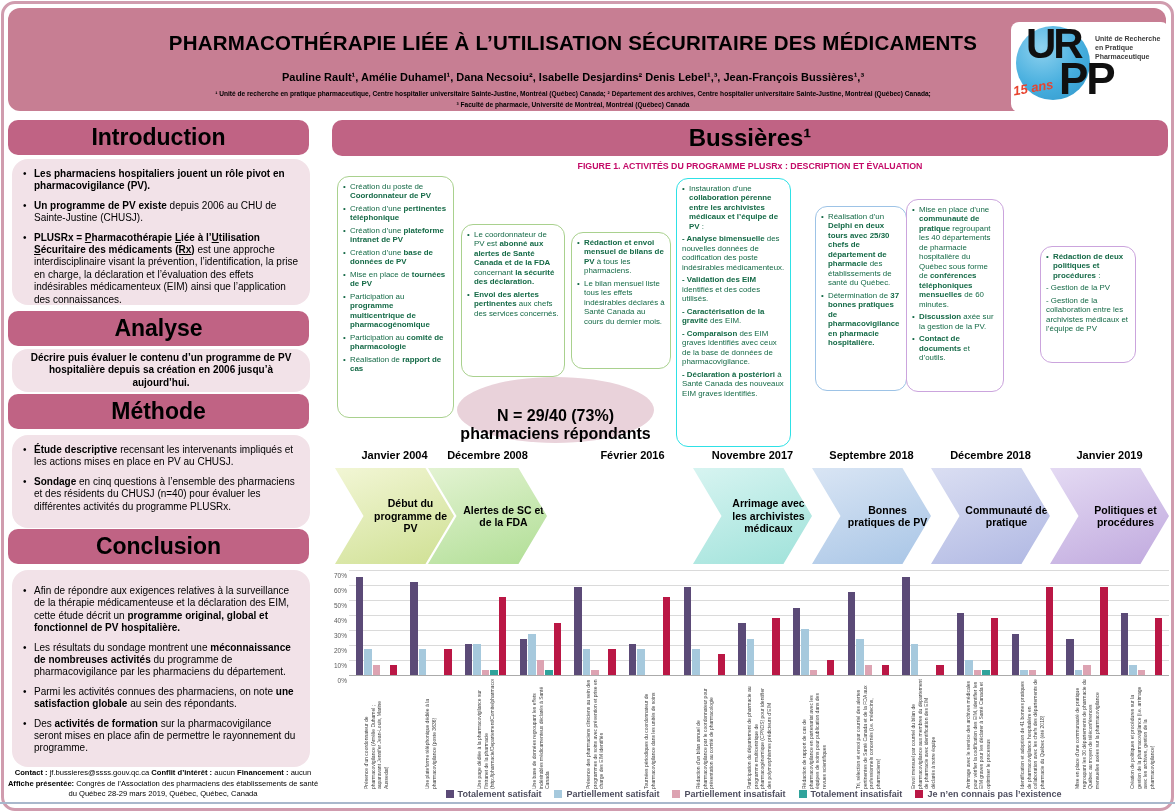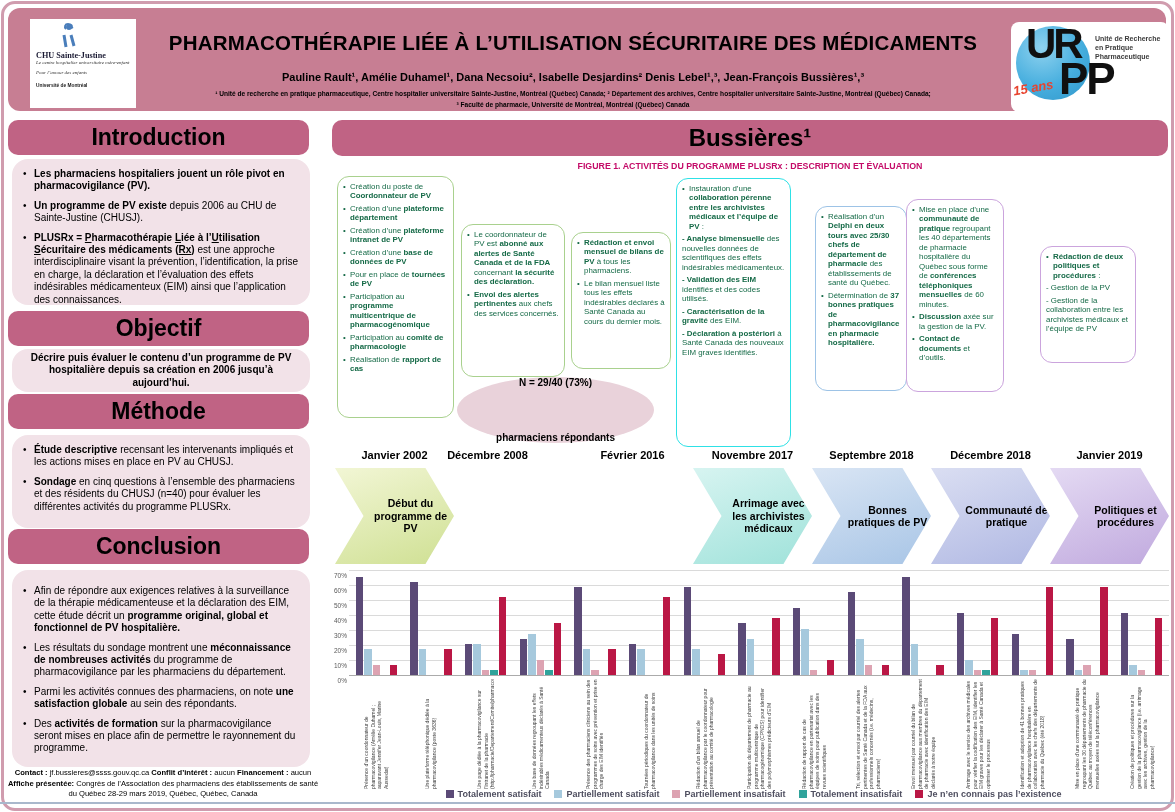--- a/index.html
+++ b/index.html
@@ -45,21 +45,21 @@
   .rbox{position:absolute;background:#fff;border-radius:12px;padding:5px;font-size:7.9px;line-height:1.2;color:#156a47;box-sizing:border-box;}
   .rbox .item{margin-bottom:3px}
   .rbox .marker{width:7px}
   #box1{left:337px;top:176px;width:117px;height:242px;border:1.5px solid #a9d18e;}
   #box2{left:461px;top:224px;width:104px;height:153px;border:1.5px solid #a9d18e;}
   #box3{left:571px;top:232px;width:100px;height:137px;border:1.5px solid #a9d18e;}
   #box4{left:676px;top:178px;width:115px;height:269px;border:1.5px solid #2ee1e6;}
   #box5{left:815px;top:206px;width:92px;height:185px;border:1.5px solid #9dc3e6;}
   #box6{left:906px;top:199px;width:98px;height:193px;border:1.5px solid #cba4dd;}
   #box7{left:1040px;top:246px;width:96px;height:117px;border:1.5px solid #cba4dd;}
-  .oval{position:absolute;left:457px;top:377px;width:197px;height:66px;background:#e9d2da;border-radius:50%;display:flex;flex-direction:column;justify-content:space-between;text-align:center;font-weight:bold;font-size:10px;}
+  .oval{position:absolute;left:457px;top:377px;width:197px;height:66px;background:#e9d2da;border-radius:50%;display:flex;flex-direction:column;justify-content:flex-end;text-align:center;font-weight:bold;font-size:16px;}
 
   
   .tl{position:absolute;top:449px;width:119px;height:118px;}
   .tl-date{text-align:center;font-size:11px;font-weight:bold;height:17px;}
   .chev{position:absolute;top:19px;left:0;width:119px;height:96px;display:flex;align-items:center;
         clip-path:polygon(0 0,76% 0,100% 50%,76% 100%,0 100%,24% 50%);
         filter:drop-shadow(1px 1px 1px rgba(110,110,110,.45));}
   .chev-label{width:100%;padding-left:32px;box-sizing:border-box;text-align:center;font-size:10.5px;font-weight:bold;line-height:1.18;}
   .tl1{left:335px}.tl2{left:428px}.tl3{left:573px}.tl4{left:693px}.tl5{left:812px}.tl6{left:931px}.tl7{left:1050px}
   .tl1 .chev{background:linear-gradient(160deg,#f2f6d5,#cfe093)}
@@ -86,31 +86,20 @@
   #legend{position:absolute;left:332px;top:789px;width:843px;display:flex;justify-content:center;gap:13px;font-size:9px;font-weight:bold;color:#4f4f60;}
   .lg{display:flex;align-items:center;gap:4px;}
   .sw{width:8px;height:8px;flex:none;}
 </style>
 </head>
 <body>
 
 <div class="page-border"></div>
 
 <header class="band">
-  <div class="chu-box">
-    <svg class="chu-icon" width="22" height="26" viewBox="0 0 22 26">
-      <path d="M8 6 C6 4 7 1 10 1 C13 1 15 3 13 5 L15 4" fill="none" stroke="#4a7ebb" stroke-width="2"></path>
-      <circle cx="11" cy="4" r="3" fill="#4a7ebb"></circle>
-      <path d="M6 12 L8 24 M13 12 L16 23" stroke="#4a7ebb" stroke-width="3" fill="none"></path>
-    </svg>
-    <div class="chu-name">CHU Sainte-Justine</div>
-    <div class="chu-tag">Le centre hospitalier universitaire mère-enfant</div>
-    <div class="chu-tag chu-tag2">Pour l’amour des enfants</div>
-    <div class="chu-univ">Université de Montréal</div>
-  </div>
   <div class="band-title">PHARMACOTHÉRAPIE LIÉE À L’UTILISATION SÉCURITAIRE DES MÉDICAMENTS</div>
   <div class="band-authors">Pauline Rault¹, Amélie Duhamel¹, Dana Necsoiu², Isabelle Desjardins²  Denis Lebel¹,³, Jean-François Bussières¹,³</div>
   <div class="band-affil1">¹ Unité de recherche en pratique pharmaceutique, Centre hospitalier universitaire Sainte-Justine, Montréal (Québec) Canada;  ² Département des archives, Centre hospitalier universitaire Sainte-Justine, Montréal (Québec) Canada;</div>
   <div class="band-affil2">³ Faculté de pharmacie, Université de Montréal, Montréal (Québec) Canada</div>
   <div class="urpp-box">
     <div class="urpp-circle"></div>
     <div class="urpp-ur">UR</div>
     <div class="urpp-pp">PP</div>
     <div class="urpp-badge">15 ans</div>
     <div class="urpp-caption">Unité de Recherche en Pratique Pharmaceutique</div>
@@ -126,21 +115,21 @@
     <div class="item">
       <span class="marker">•</span>
       <span><span class="b">Un programme de PV existe</span><span> depuis 2006 au CHU de Sainte-Justine (CHUSJ).</span></span>
     </div>
     <div class="item">
       <span class="marker">•</span>
       <span><span class="b">PLUSRx = </span><span class="b u">P</span><span class="b">harmacothérapie </span><span class="b u">L</span><span class="b">iée à l’</span><span class="b u">U</span><span class="b">tilisation </span><span class="b u">S</span><span class="b">écuritaire des médicaments (</span><span class="b u">Rx</span><span class="b">)</span><span> est une approche interdisciplinaire visant la prévention, l’identification, la prise en charge, la déclaration et l’évaluation des effets indésirables médicamenteux (EIM) ainsi que l’application des connaissances.</span></span>
     </div>
   </div>
 
-<div class="sec-h" id="h-obj">Objectif</div>
+<div class="sec-h" id="h-obj">Analyse</div>
 <div class="panel" id="p-obj">Décrire puis évaluer le contenu d’un programme de PV hospitalière depuis sa création en 2006 jusqu’à aujourd’hui.</div>
 
 <div class="sec-h" id="h-met">Méthode</div>
 <div class="panel" id="p-met">
     <div class="item">
       <span class="marker">•</span>
       <span><span class="b">Étude descriptive</span><span> recensant les intervenants impliqués et les actions mises en place en PV au CHUSJ.</span></span>
     </div>
     <div class="item">
       <span class="marker">•</span>
@@ -173,33 +162,33 @@
 <div class="sec-h" id="res-h">Bussières¹</div>
 <div id="fig-cap">FIGURE 1.  ACTIVITÉS DU PROGRAMME PLUSRx : DESCRIPTION ET ÉVALUATION</div>
 
 <div class="rbox" id="box1">
     <div class="item">
       <span class="marker">•</span>
       <span><span>Création du poste de </span><span class="b">Coordonnateur de PV</span></span>
     </div>
     <div class="item">
       <span class="marker">•</span>
-      <span><span>Création d’une </span><span class="b">plateforme département</span></span>
+      <span><span>Création d’une </span><span class="b">pertinentes téléphonique</span></span>
     </div>
     <div class="item">
       <span class="marker">•</span>
       <span><span>Création d’une </span><span class="b">plateforme intranet de PV</span></span>
     </div>
     <div class="item">
       <span class="marker">•</span>
       <span><span>Création d’une </span><span class="b">base de données de PV</span></span>
     </div>
     <div class="item">
       <span class="marker">•</span>
-      <span><span>Pour en place de </span><span class="b">tournées de PV</span></span>
+      <span><span>Mise en place de </span><span class="b">tournées de PV</span></span>
     </div>
     <div class="item">
       <span class="marker">•</span>
       <span><span>Participation au </span><span class="b">programme multicentrique de pharmacogénomique</span></span>
     </div>
     <div class="item">
       <span class="marker">•</span>
       <span><span>Participation au </span><span class="b">comité de pharmacologie</span></span>
     </div>
     <div class="item">
@@ -226,27 +215,30 @@
       <span class="marker">•</span>
       <span><span>Le bilan mensuel liste tous les effets indésirables déclarés à Santé Canada au cours du dernier mois.</span></span>
     </div>
   </div>
 <div class="rbox" id="box4">
     <div class="item">
       <span class="marker">•</span>
       <span><span>Instauration d’une </span><span class="b">collaboration pérenne entre les archivistes médicaux et l’équipe de PV</span><span> :</span></span>
     </div>
     <div class="item">
-      <span><span class="b">- Analyse bimensuelle</span><span> des nouvelles données de scientifiques des effets indésirables médicamenteux.</span></span>
+      <span><span class="b">- Analyse bimensuelle</span><span> des nouvelles données de codification des poste indésirables médicamenteux.</span></span>
     </div>
     <div class="item">
       <span><span class="b">- Validation des EIM</span><span> identifiés et des codes utilisés.</span></span>
     </div>
     <div class="item">
       <span><span class="b">- Caractérisation de la gravité</span><span> des EIM.</span></span>
+    </div>
+    <div class="item">
+      <span><span class="b">- Comparaison</span><span> des EIM graves identifiés avec ceux de la base de données de pharmacovigilance.</span></span>
     </div>
     <div class="item">
       <span><span class="b">- Déclaration à postériori</span><span> à Santé Canada des nouveaux EIM graves identifiés.</span></span>
     </div>
   </div>
 <div class="rbox" id="box5">
     <div class="item">
       <span class="marker">•</span>
       <span><span>Réalisation d’un </span><span class="b">Delphi en deux tours avec 25/30 chefs de département de pharmacie</span><span> des établissements de santé du Québec.</span></span>
     </div>
@@ -281,27 +273,30 @@
       <span><span>- Gestion de la collaboration entre les archivistes médicaux et l’équipe de PV</span></span>
     </div>
   </div>
 
 <div class="oval">
   <div>N = 29/40 (73%)</div>
   <div>pharmaciens répondants</div>
 </div>
 
 <div class="tl tl1">
-  <div class="tl-date">Janvier 2002</div>
+  <div class="tl-date">Janvier 2004</div>
   <div class="chev">
       <span class="chev-label">Début du programme de PV</span>
     </div>
 </div>
 <div class="tl tl2">
   <div class="tl-date">Décembre 2008</div>
+  <div class="chev">
+      <span class="chev-label">Alertes de SC et de la FDA</span>
+    </div>
 </div>
 <div class="tl tl3">
   <div class="tl-date">Février 2016</div>
 </div>
 <div class="tl tl4">
   <div class="tl-date">Novembre 2017</div>
   <div class="chev">
       <span class="chev-label">Arrimage avec les archivistes médicaux</span>
     </div>
 </div>

